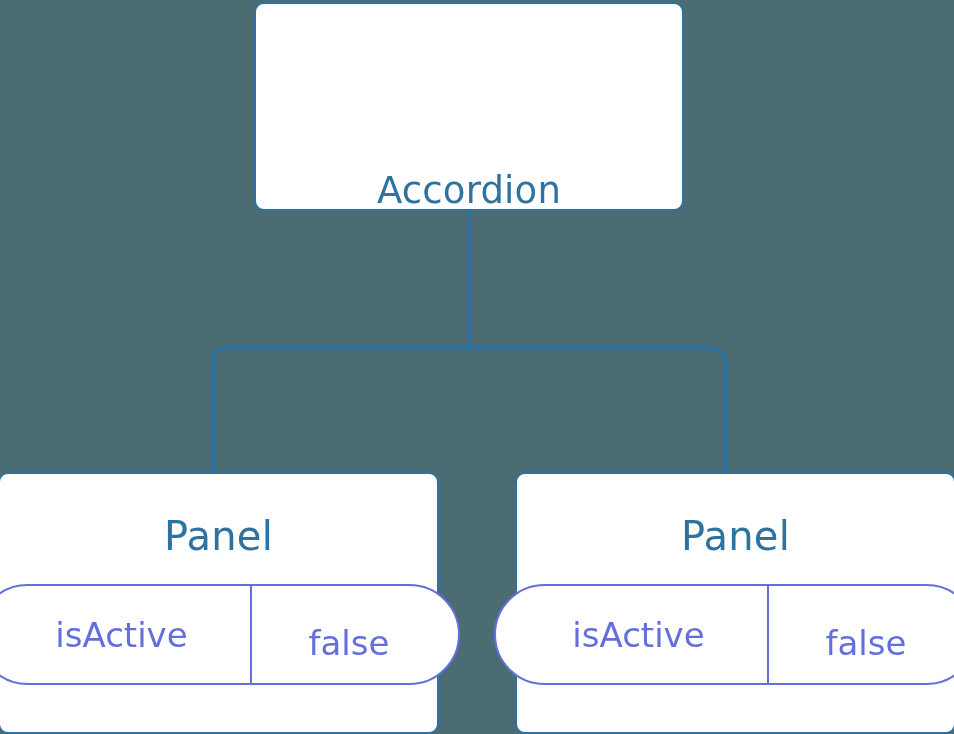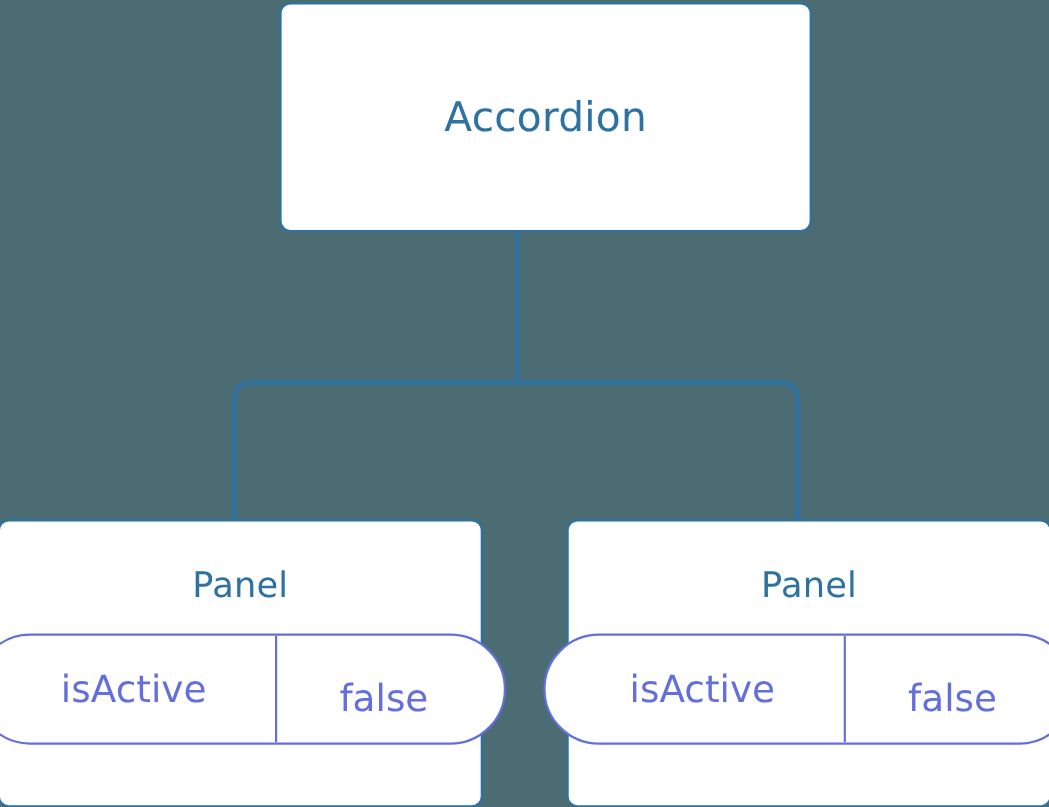--- a/index.html
+++ b/index.html
@@ -39,38 +39,38 @@
     border: 2px solid #2d72a0;
     border-radius: 10px;
     display: flex;
     flex-direction: column;
     align-items: center;
   }
 
   .node-root {
     left: 254px;
     top: 2px;
-    width: 484px;
+    width: 430px;
     height: 209px;
-    justify-content: center;
+    justify-content: flex-end;
   }
 
   .node-child {
     width: 441px;
     height: 262px;
     top: 472px;
     justify-content: flex-start;
     padding-top: 42px;
   }
   .node-child-left  { left: -2px; }
   .node-child-right { left: 515px; }
 
   .node-title {
     color: #2d72a0;
-    font-size: 32px;
+    font-size: 40px;
     line-height: 1;
     letter-spacing: 0.2px;
     white-space: nowrap;
   }
   .node-root .node-title { font-size: 37px; }
 
   
   .prop-pill {
     margin-top: 28px;
     height: 101px;

